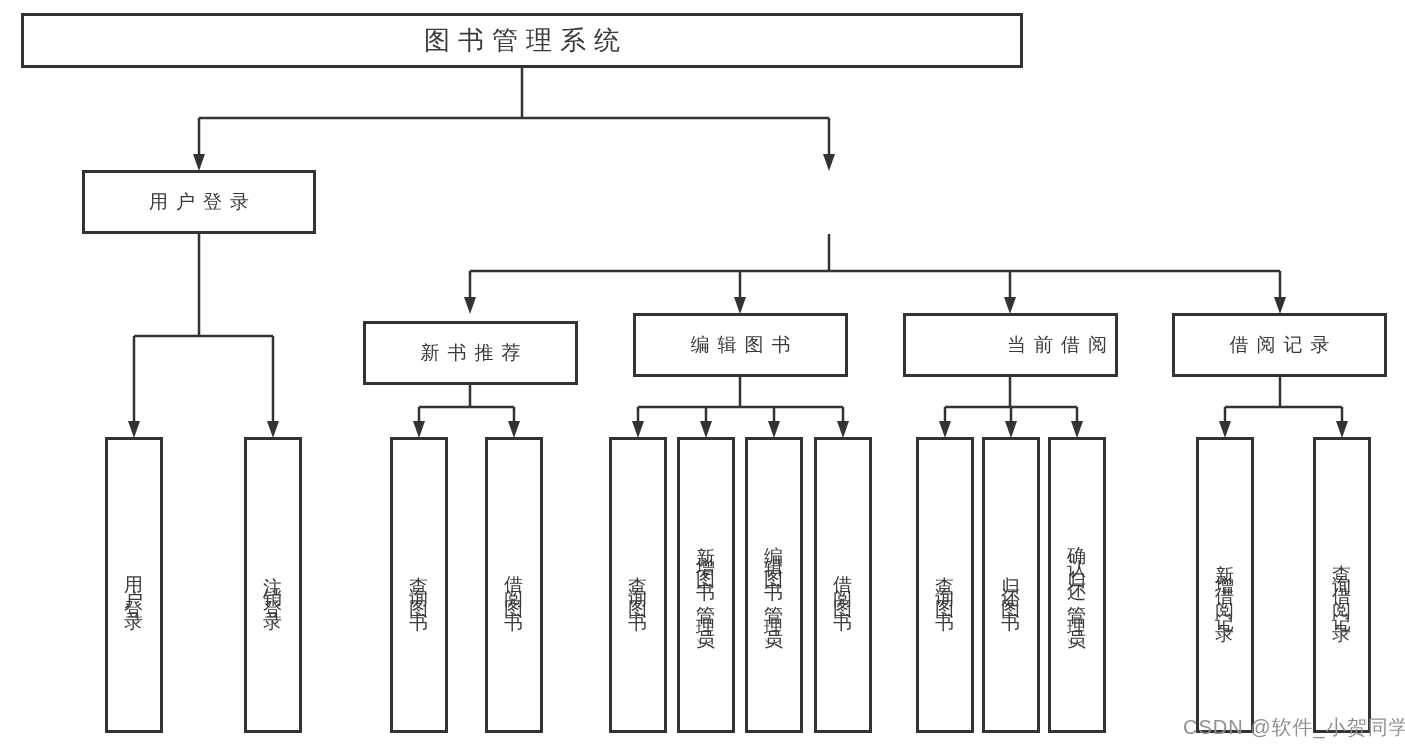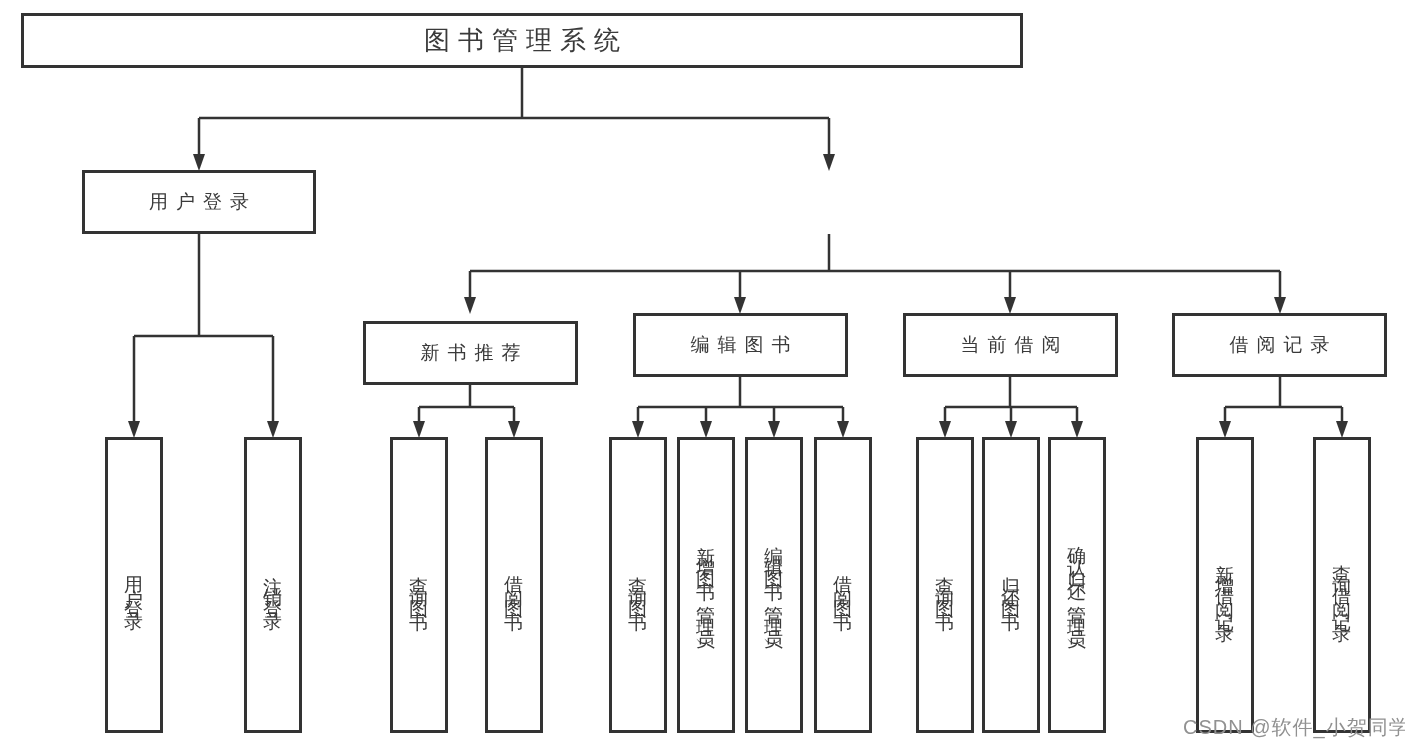--- a/index.html
+++ b/index.html
@@ -128,21 +128,21 @@
   <div class="box" style="left:82px; top:170px; width:234px; height:64px;">
     <span class="hlabel">用户登录</span>
   </div>
 
   <div class="box" style="left:363px; top:321px; width:215px; height:64px;">
     <span class="hlabel">新书推荐</span>
   </div>
   <div class="box" style="left:633px; top:313px; width:215px; height:64px;">
     <span class="hlabel">编辑图书</span>
   </div>
-  <div class="box" style="left:903px; top:313px; width:215px; height:64px;">
+  <div class="box" style="left:903px; top:313px; width:215px; height:64px;justify-content:flex-end;">
     <span class="hlabel">当前借阅</span>
   </div>
   <div class="box" style="left:1172px; top:313px; width:215px; height:64px;">
     <span class="hlabel">借阅记录</span>
   </div>
 
   <div class="box" style="left:105px; top:437px; width:58px; height:296px;">
     <span class="vlabel">用户登录</span>
   </div>
   <div class="box" style="left:244px; top:437px; width:58px; height:296px;">

